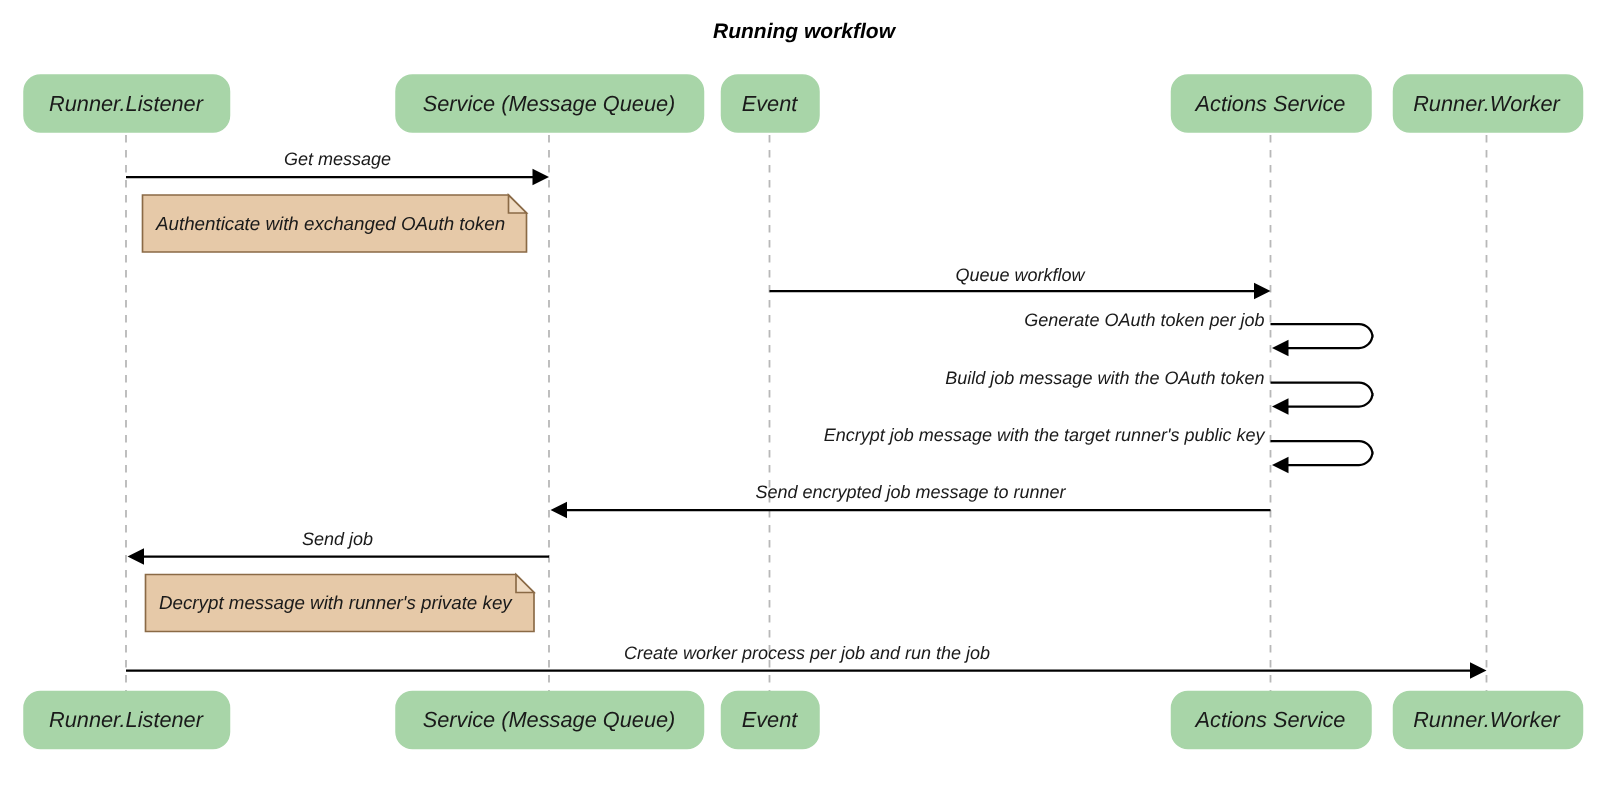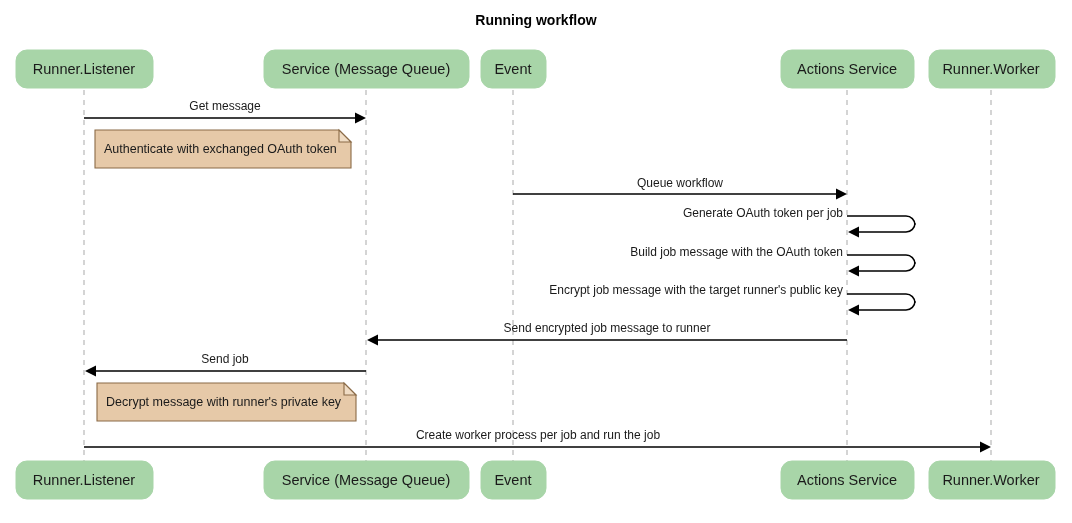--- a/index.html
+++ b/index.html
@@ -10,20 +10,21 @@
   }
   body {
     font-family: "Liberation Sans", sans-serif;
   }
   #diagram-root {
     position: relative;
     width: 1072px;
     height: 523px;
     background: #ffffff;
     overflow: hidden;
+    font-style: italic;
   }
   #diagram-svg {
     position: absolute;
     left: 0;
     top: 0;
     width: 1072px;
     height: 523px;
     display: block;
   }
   .title-text {

